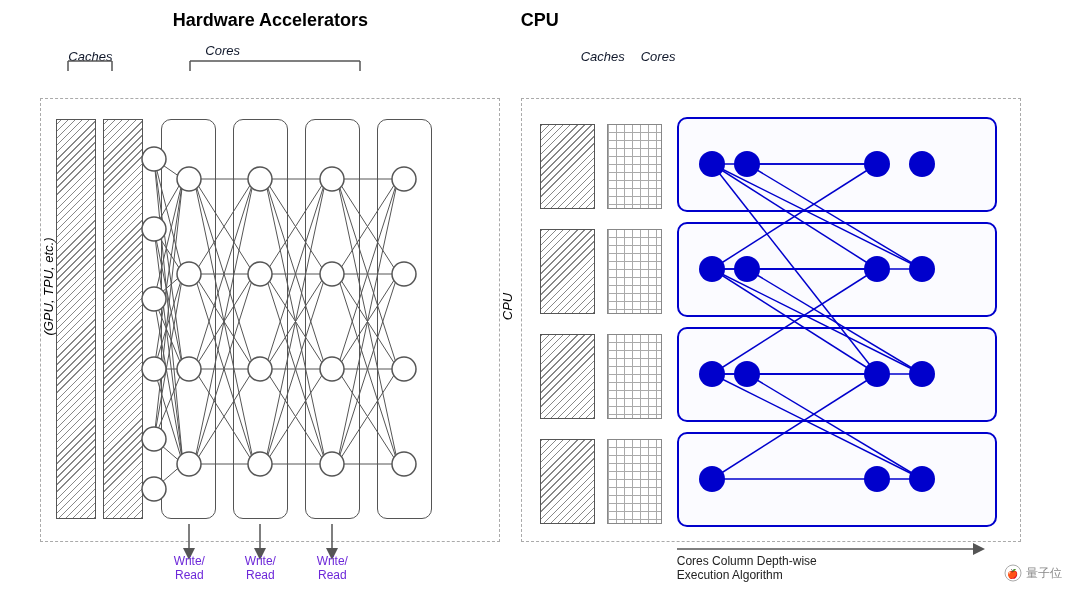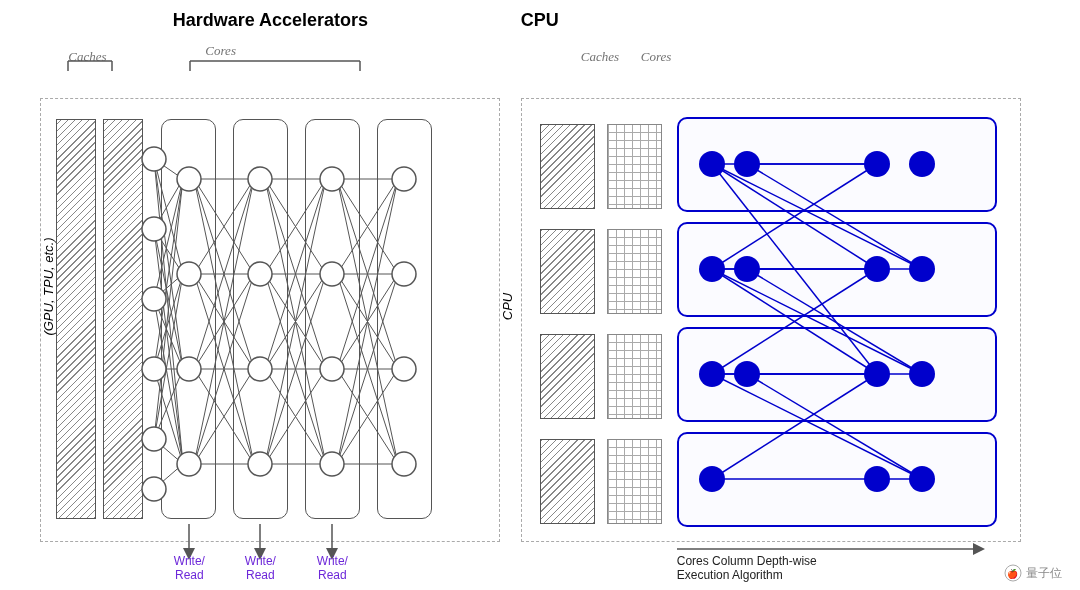--- a/index.html
+++ b/index.html
@@ -64,22 +64,21 @@
       width: 500px;
       height: 490px;
       border: 1.5px dashed #aaa;
       margin-top: 30px;
     }
 
     
     .italic-label {
       font-style: italic;
       font-size: 13px;
-      color: #737373;
-      font-family: Liberation Serif, serif;
+      color: #0f172a;
     }
 
     
     .hatch-box {
       position: absolute;
       border: 1.5px solid #555;
       background-image: repeating-linear-gradient(
         -45deg,
         #888 0px,
         #888 1px,

